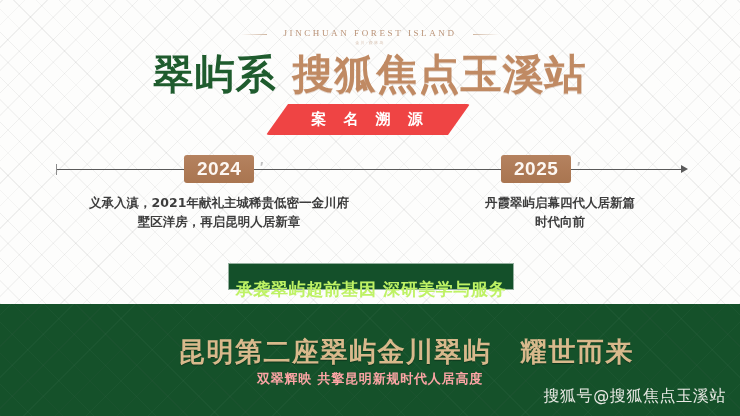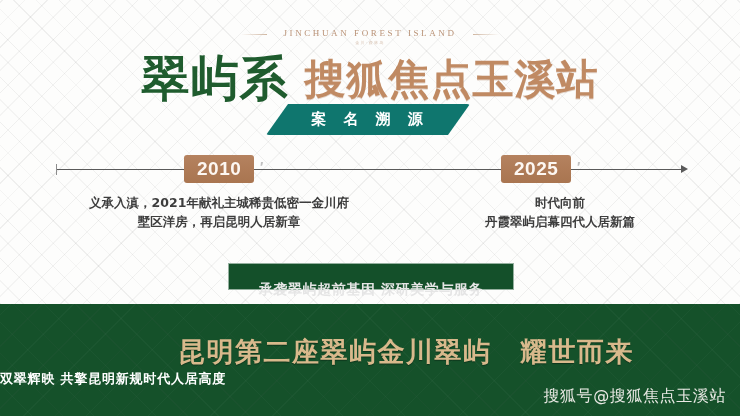--- a/index.html
+++ b/index.html
@@ -56,35 +56,35 @@
   }
   .brandline .bwrap:before{ left:-8px; }
   .brandline .bwrap:after{ right:-8px; transform:scaleX(-1); }
 
   .maintitle{
     position:absolute; top:47px; left:0; width:740px;
     text-align:center; white-space:nowrap;
   }
   .mt-green{
     font-family:"DejaVu Sans","Liberation Sans",sans-serif;
-    font-weight:bold; font-size:48px; letter-spacing:1px;
+    font-weight:bold; font-size:40px; letter-spacing:1px;
     color:#1f5c2e; vertical-align:middle;
   }
   .mt-copper{
     font-family:"DejaVu Sans","Liberation Sans",sans-serif;
     font-weight:bold; font-size:41px; letter-spacing:1px;
     color:#c08a63; vertical-align:middle; margin-left:16px;
     text-shadow:0 1px 0 rgba(150,95,60,.25);
   }
 
   
   .pill{
     position:absolute; left:266px; top:104px;
     width:204px; height:31px;
-    background:#0f766e;
+    background:#ef4444;
     clip-path:polygon(22px 0, 204px 0, 182px 31px, 0 31px);
     border-radius:3px;
     display:flex; align-items:center; justify-content:center;
   }
   .pill span{
     font-family:"DejaVu Sans",sans-serif; font-weight:bold;
     color:#ffffff; font-size:15px; letter-spacing:6px;
     padding-left:4px;
   }
 
@@ -131,40 +131,40 @@
 
   
   .strip{
     position:absolute; left:228px; top:263px; width:286px; height:27px;
     background:#14502a;
     display:flex; align-items:center; justify-content:center;
     box-shadow:0 0 0 1px rgba(255,255,255,.55) inset;
   }
   .strip span{
     font-family:"DejaVu Sans",sans-serif; font-weight:bold;
-    font-size:14px; color:#e5e5e5; letter-spacing:.6px; white-space:nowrap;margin-top:26px;
+    font-size:17px; color:#bef264; letter-spacing:.6px; white-space:nowrap;margin-top:26px;
   }
 
   
   .bottom{
     position:absolute; left:0; top:304px; width:740px; height:112px;
     background:#15512a;
     overflow:hidden;
   }
   .b-title{
     position:absolute; left:0; top:30px; width:740px; text-align:center;
     font-family:"DejaVu Sans",sans-serif; font-weight:bold;
     font-size:27px; color:#d8b98c; letter-spacing:1.5px; white-space:nowrap;
     text-shadow:0 1px 1px rgba(0,0,0,.35);
     margin-left:36px;
   }
   .b-sub{
-    position:absolute; left:0; top:66px; width:740px; text-align:left;
-    font-family:"DejaVu Sans",sans-serif; font-weight:bold;
-    font-size:13px; color:#ffffff; letter-spacing:.8px; white-space:nowrap;
+    position:absolute; left:0; top:66px; width:740px; text-align:center;
+    font-family:"DejaVu Sans",sans-serif; font-weight:bold;
+    font-size:13px; color:#fca5a5; letter-spacing:.8px; white-space:nowrap;
   }
   .watermark{
     position:absolute; right:14px; bottom:9px;
     font-family:"DejaVu Sans",sans-serif; font-size:16px;
     color:#e9e9e4; letter-spacing:.6px; white-space:nowrap;
   }
 </style>
 </head>
 <body>
 
@@ -184,35 +184,35 @@
 
   <div class="pill">
     <span>案 名 溯 源</span>
   </div>
 
   <div class="tl-cap-l"></div>
   <div class="tl-line"></div>
   <div class="tl-arrow"></div>
 
   <div class="yearbox" id="y2019">
-    <b>2010</b>
+    <b>2024</b>
     <i>′</i>
   </div>
   <div class="yearbox" id="y2025">
     <b>2025</b>
     <i>′</i>
   </div>
 
   <div class="tlcol" id="col2019">
     <p>义承入滇，2021年献礼主城稀贵低密一金川府</p>
     <p>墅区洋房，再启昆明人居新章</p>
   </div>
   <div class="tlcol" id="col2025">
+    <p>丹霞翠屿启幕四代人居新篇</p>
     <p>时代向前</p>
-    <p>丹霞翠屿启幕四代人居新篇</p>
   </div>
 
   <div class="strip">
     <span>承袭翠屿超前基因  深研美学与服务</span>
   </div>
 </div>
 
 <div class="bottom">
   <div class="lattice-green"></div>
   <div class="b-title">昆明第二座翠屿金川翠屿　耀世而来</div>

